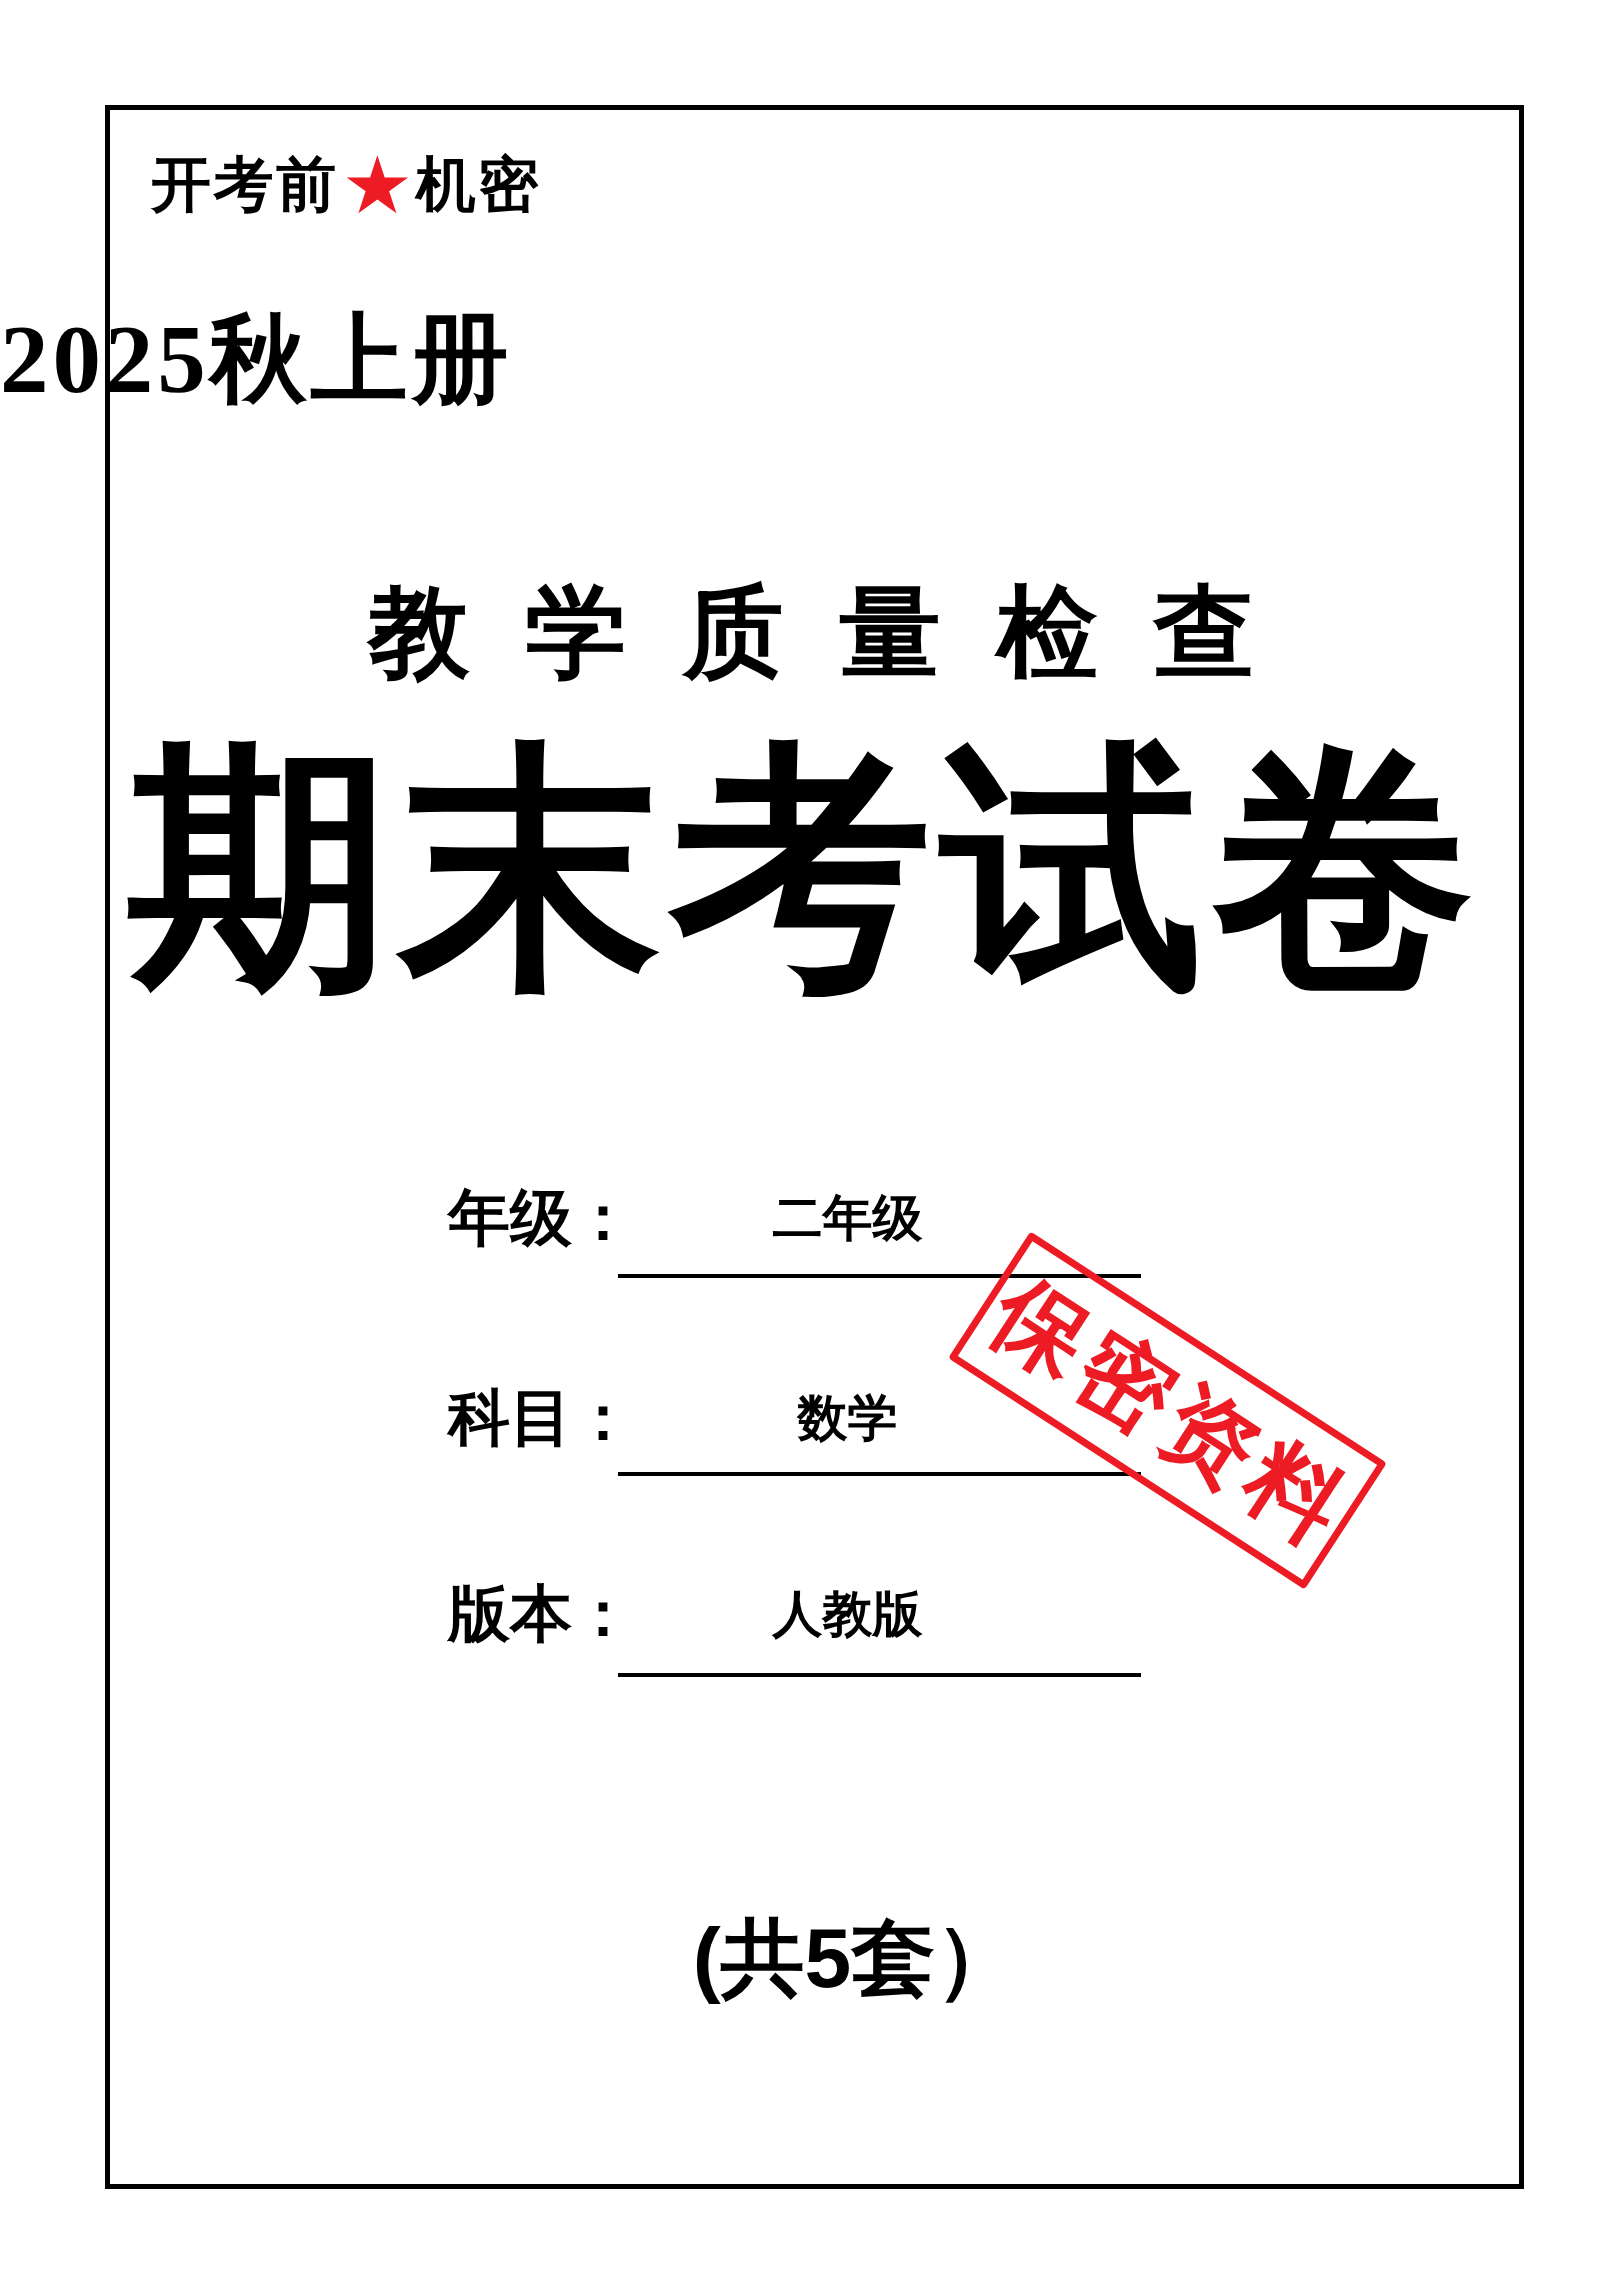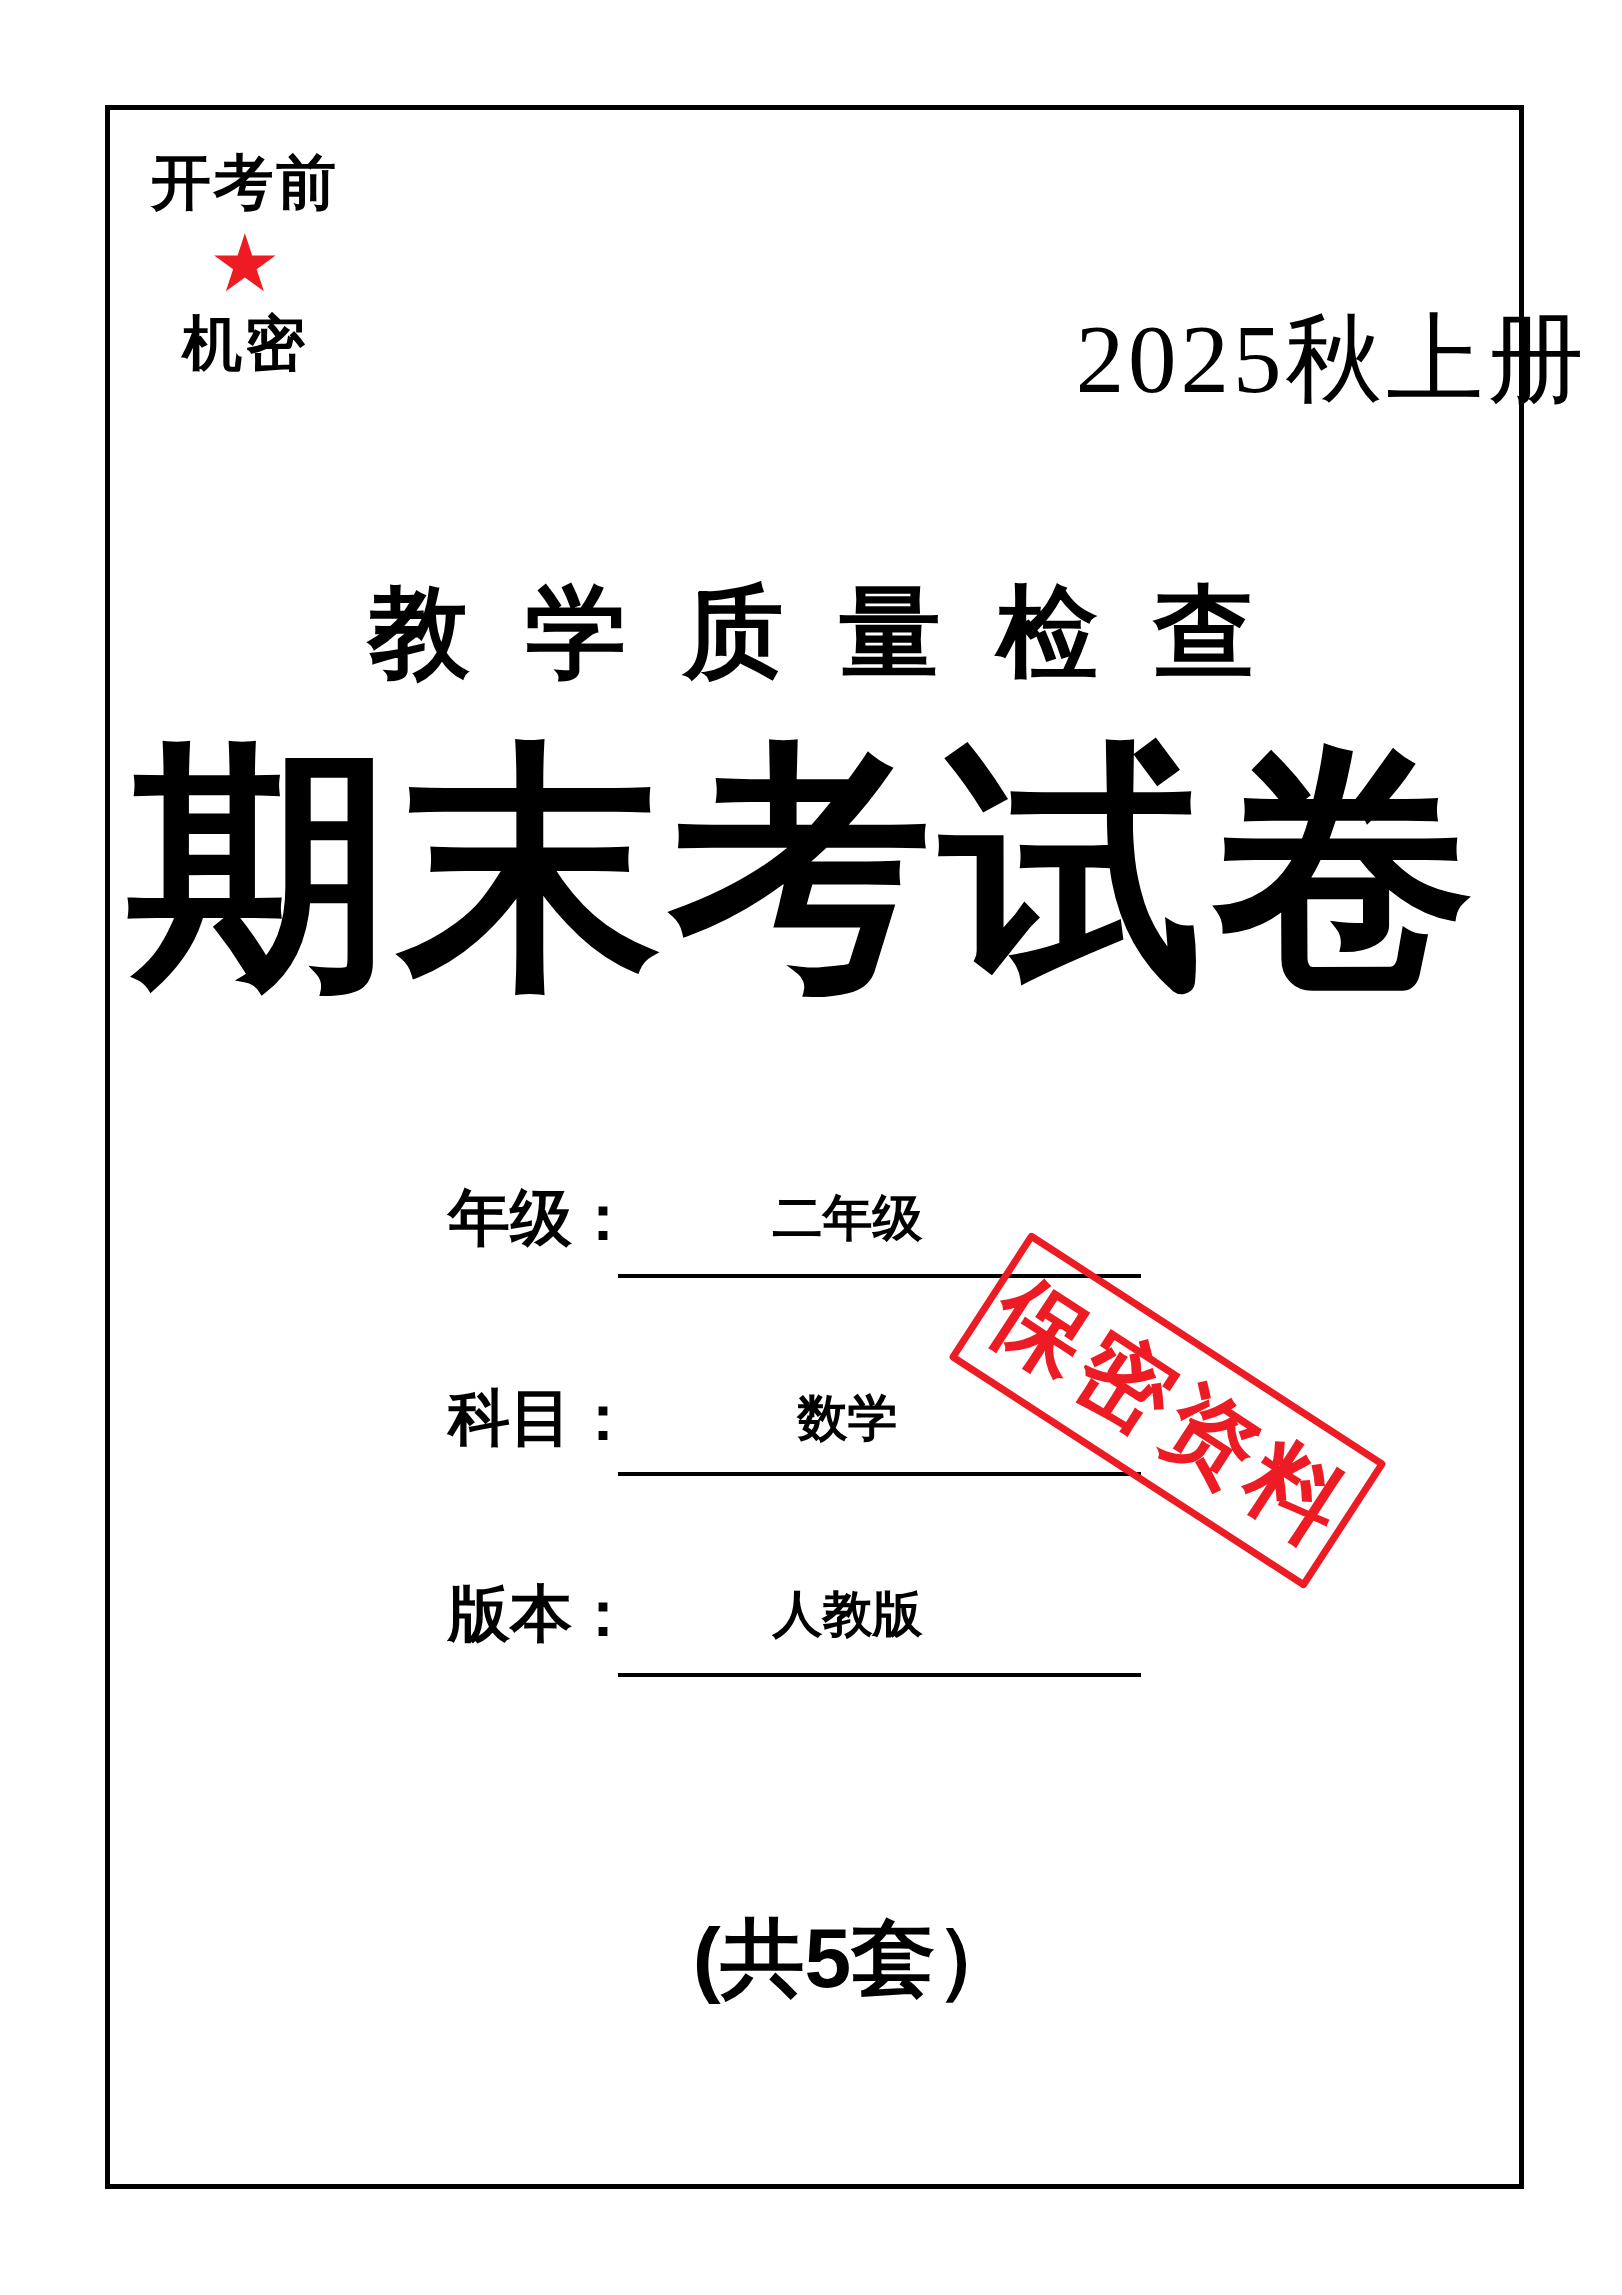--- a/index.html
+++ b/index.html
@@ -33,38 +33,37 @@
     position: absolute;
     left: 151px;
     top: 143px;
     height: 85px;
     display: flex;
     align-items: center;
     font-size: 60px;
     font-weight: 700;
     letter-spacing: 2.6px;
     white-space: nowrap;
-    flex-direction: column;
   }
   .security .star {
     font-size: 80px;
     font-weight: 400;
     color: #ed1c24;
     line-height: 1;
     margin: 0 2.6px;
     letter-spacing: 0;
   }
   .edition {
     position: absolute;
     left: 0;
     width: 1588px;
     top: 311px;
-    text-align: right;
+    text-align: left;
     font-size: 97px;
-    font-weight: 400;
+    font-weight: 700;
     line-height: 1;
     letter-spacing: 3.9px;
     white-space: nowrap;
   }
   .subtitle {
     position: absolute;
     left: 0;
     width: 1623px;
     top: 539px;
     text-align: center;

